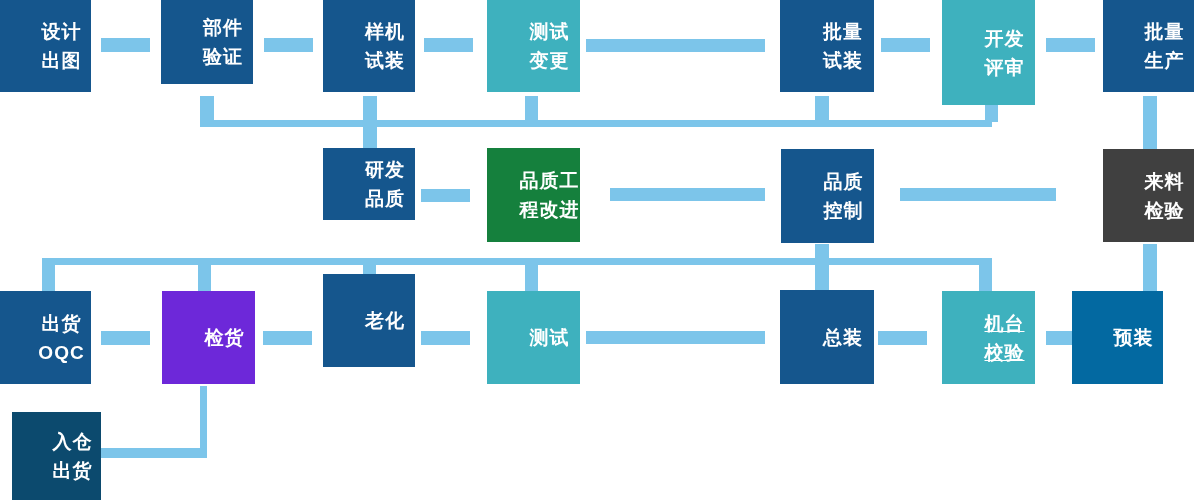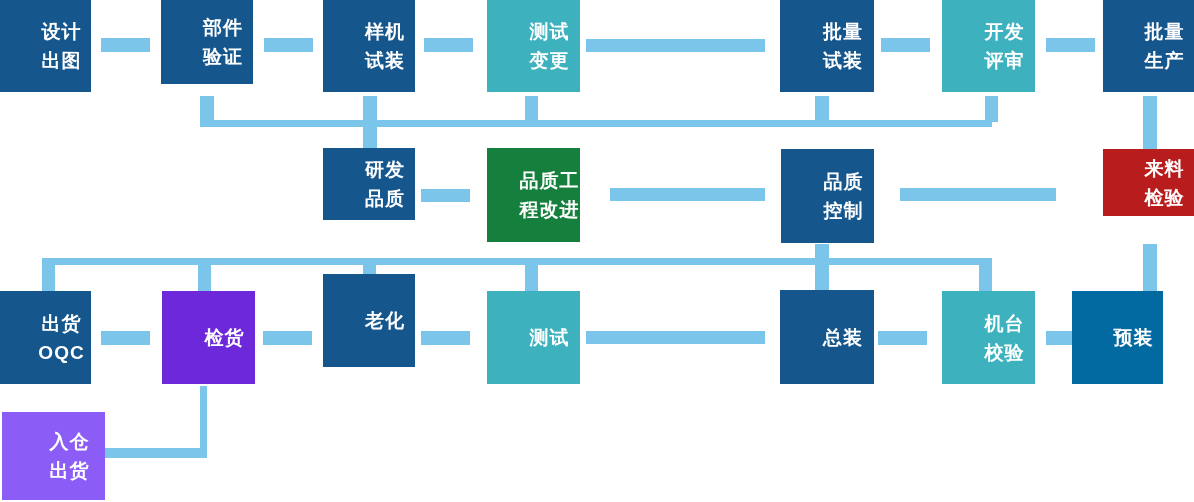--- a/index.html
+++ b/index.html
@@ -72,37 +72,37 @@
       <div class="node" style="left: 0px; top: 0px; width: 91px; height: 92px; background: rgb(21, 86, 141); color: rgb(255, 255, 255);">设计
 出图</div>
       <div class="node" style="left: 161px; top: 0px; width: 92px; height: 84px; background: rgb(21, 86, 141); color: rgb(255, 255, 255); text-align: right;">部件
 验证</div>
       <div class="node" style="left: 323px; top: 0px; width: 92px; height: 92px; background: rgb(21, 86, 141); color: rgb(255, 255, 255);">样机
 试装</div>
       <div class="node" style="left: 487px; top: 0px; width: 93px; height: 92px; background: rgb(62, 177, 190); color: rgb(255, 255, 255);">测试
 变更</div>
       <div class="node" style="left: 780px; top: 0px; width: 94px; height: 92px; background: rgb(21, 86, 141); color: rgb(255, 255, 255);">批量
 试装</div>
-      <div class="node" style="left: 942px; top: 0px; width: 93px; height: 92px; background: rgb(62, 177, 190); color: rgb(255, 255, 255);">开发
+      <div class="node" style="left: 942px; top: 0px; width: 93px; height: 105px; background: rgb(62, 177, 190); color: rgb(255, 255, 255);">开发
 评审</div>
       <div class="node" style="left: 1103px; top: 0px; width: 91px; height: 92px; background: rgb(21, 86, 141); color: rgb(255, 255, 255);">批量
 生产</div>
       <div class="node" style="left: 323px; top: 148px; width: 92px; height: 72px; background: rgb(21, 86, 141); color: rgb(255, 255, 255);">研发
 品质</div>
       <div class="node" style="left: 487px; top: 148px; width: 93px; height: 94px; background: #15803d; color: rgb(255, 255, 255);">品质工
 程改进</div>
       <div class="node" style="left: 781px; top: 149px; width: 93px; height: 94px; background: rgb(21, 86, 141); color: rgb(255, 255, 255);">品质
 控制</div>
-      <div class="node" style="left: 1103px; top: 149px; width: 91px; height: 67px; background: #b91c1c; color: rgb(255, 255, 255);">来料
+      <div class="node" style="left: 1103px; top: 149px; width: 91px; height: 93px; background: #404040; color: rgb(255, 255, 255);">来料
 检验</div>
       <div class="node" style="left: 0px; top: 291px; width: 91px; height: 93px; background: rgb(21, 86, 141); color: rgb(255, 255, 255);">出货
 OQC</div>
       <div class="node" style="left: 162px; top: 291px; width: 93px; height: 93px; background: #6d28d9; color: rgb(255, 255, 255);">检货</div>
       <div class="node" style="left: 323px; top: 274px; width: 92px; height: 93px; background: rgb(21, 86, 141); color: rgb(255, 255, 255);">老化</div>
       <div class="node" style="left: 487px; top: 291px; width: 93px; height: 93px; background: rgb(62, 177, 190); color: rgb(255, 255, 255);">测试</div>
       <div class="node" style="left: 780px; top: 290px; width: 94px; height: 94px; background: rgb(21, 86, 141); color: rgb(255, 255, 255);">总装</div>
-      <div class="node" style="left: 942px; top: 291px; width: 93px; height: 93px; background: rgb(62, 177, 190); color: rgb(255, 255, 255);">机台
+      <div class="node" style="left: 942px; top: 291px; width: 93px; height: 93px; background: rgb(62, 177, 190); color: rgb(255, 255, 255); text-decoration: underline;">机台
 校验</div>
       <div class="node" style="left: 1072px; top: 291px; width: 91px; height: 93px; background: #0369a1; color: rgb(255, 255, 255);">预装</div>
-      <div class="node" style="left: 2px; top: 412px; width: 103px; height: 88px; background: #8b5cf6; color: rgb(255, 255, 255);">入仓
+      <div class="node" style="left: 12px; top: 412px; width: 89px; height: 88px; background: #0c4a6e; color: rgb(255, 255, 255);">入仓
 出货</div>
     </div>
 </div>
 
 </body></html>

